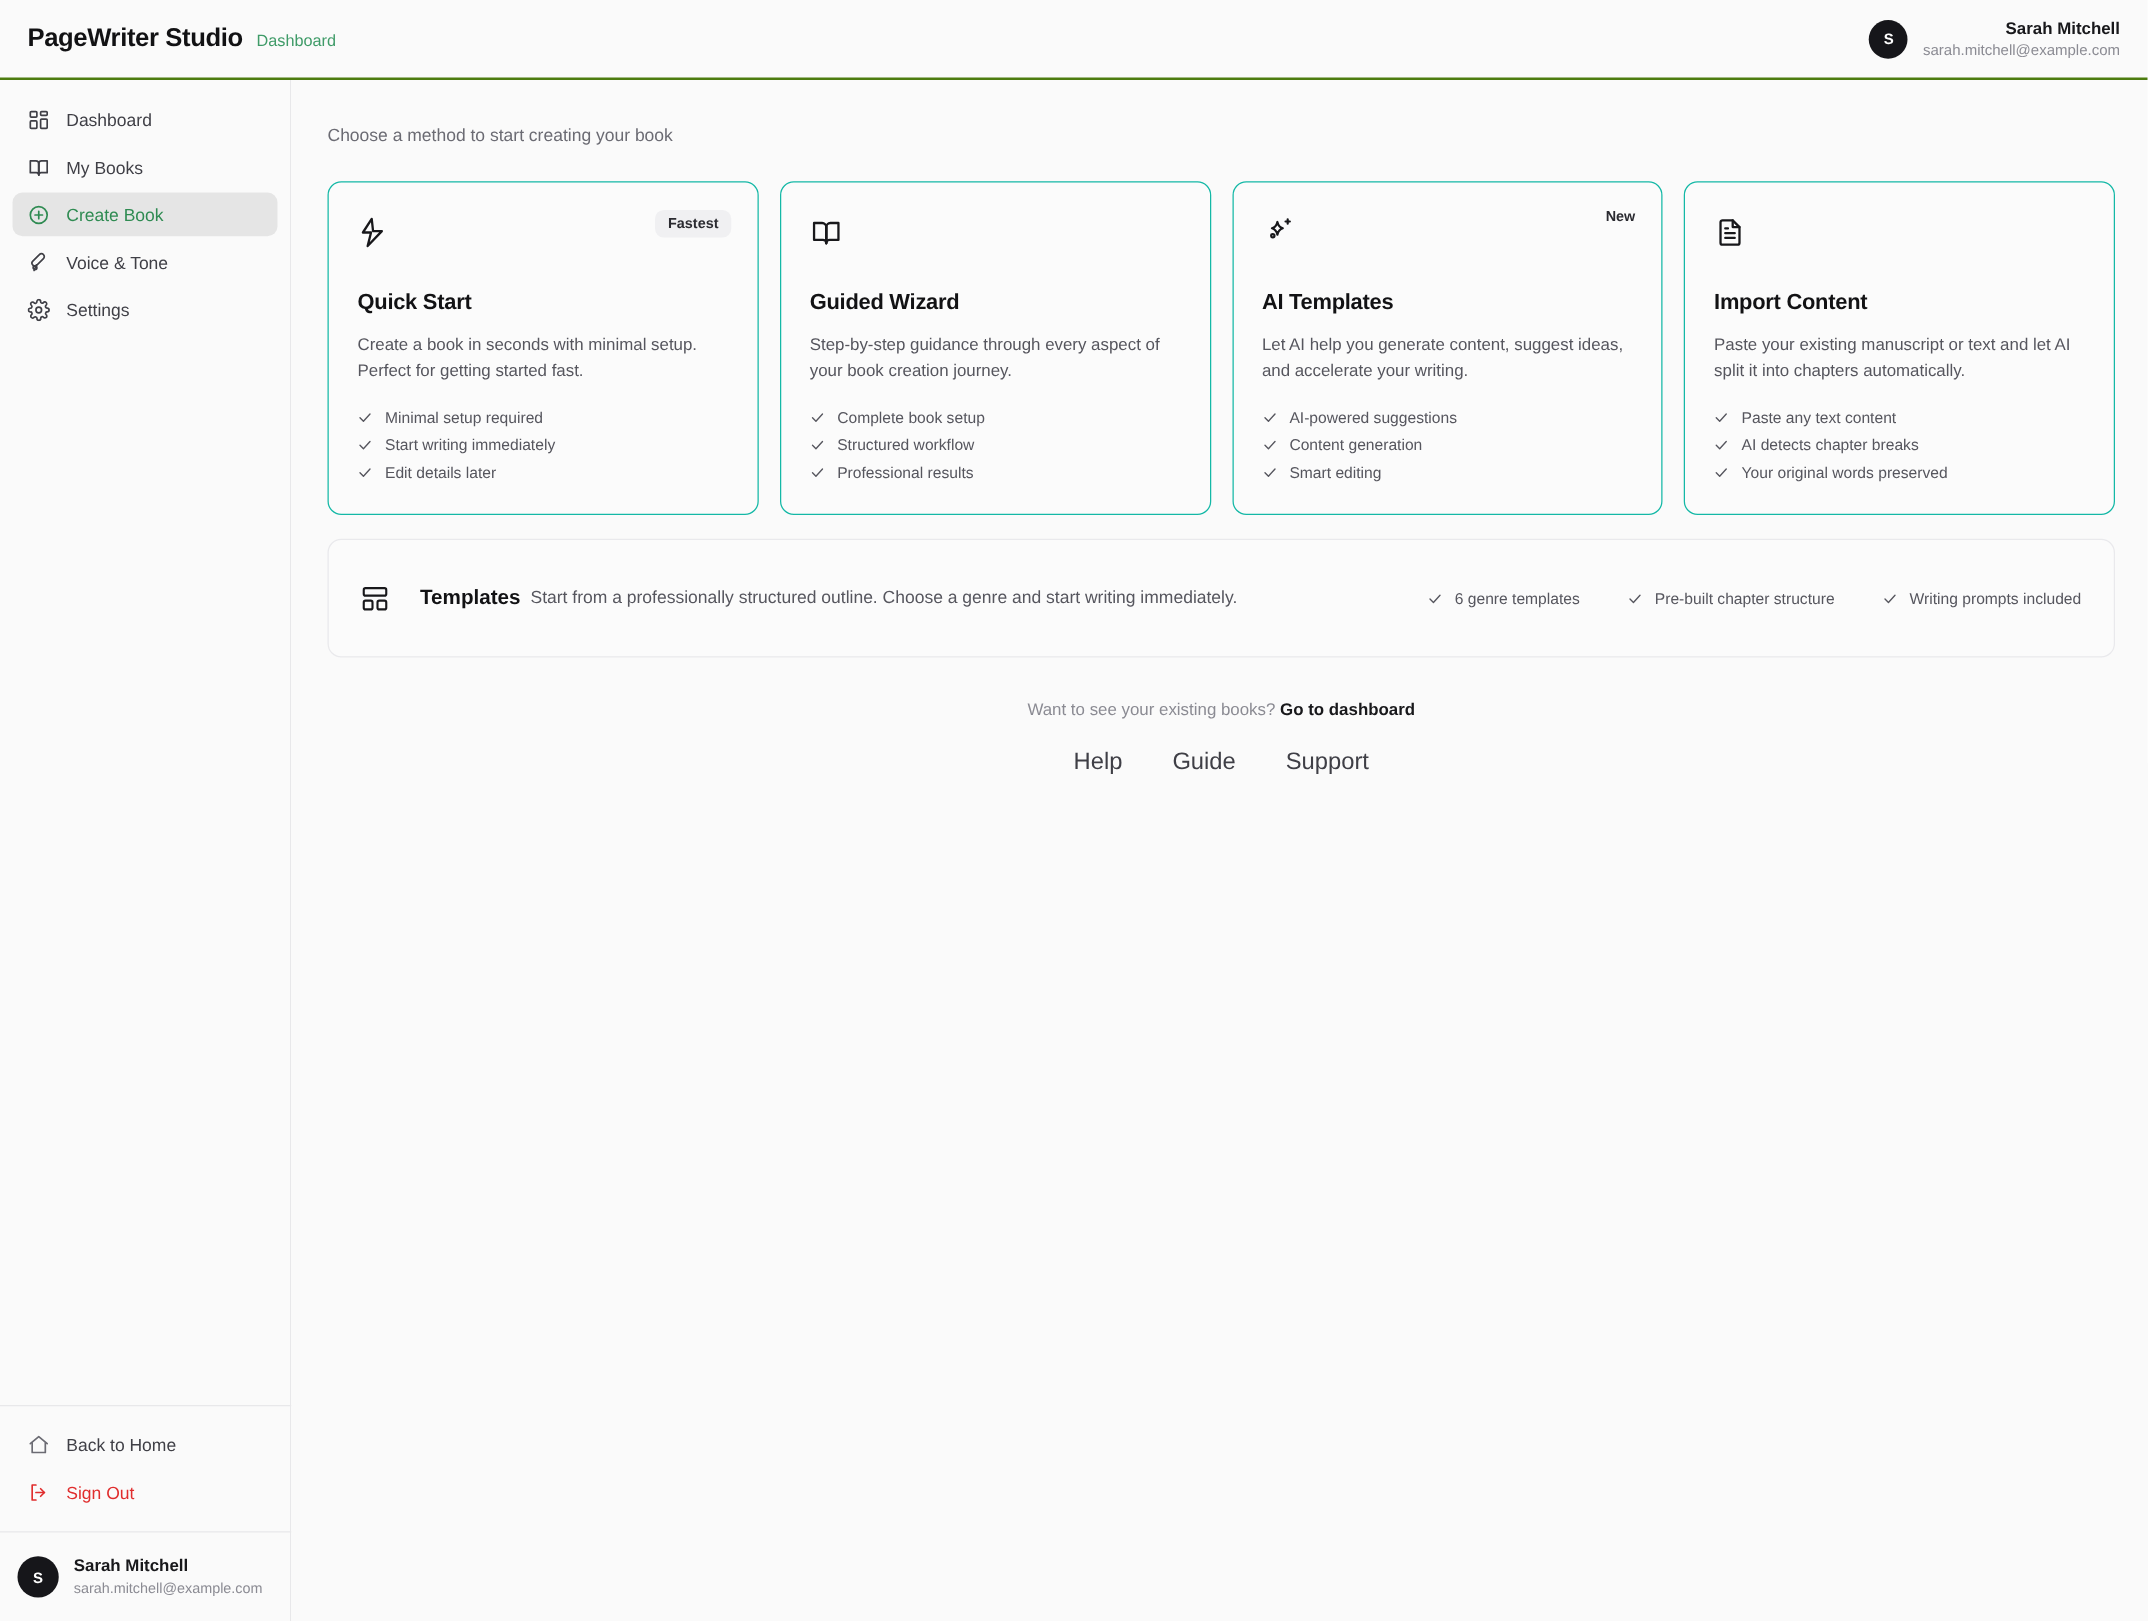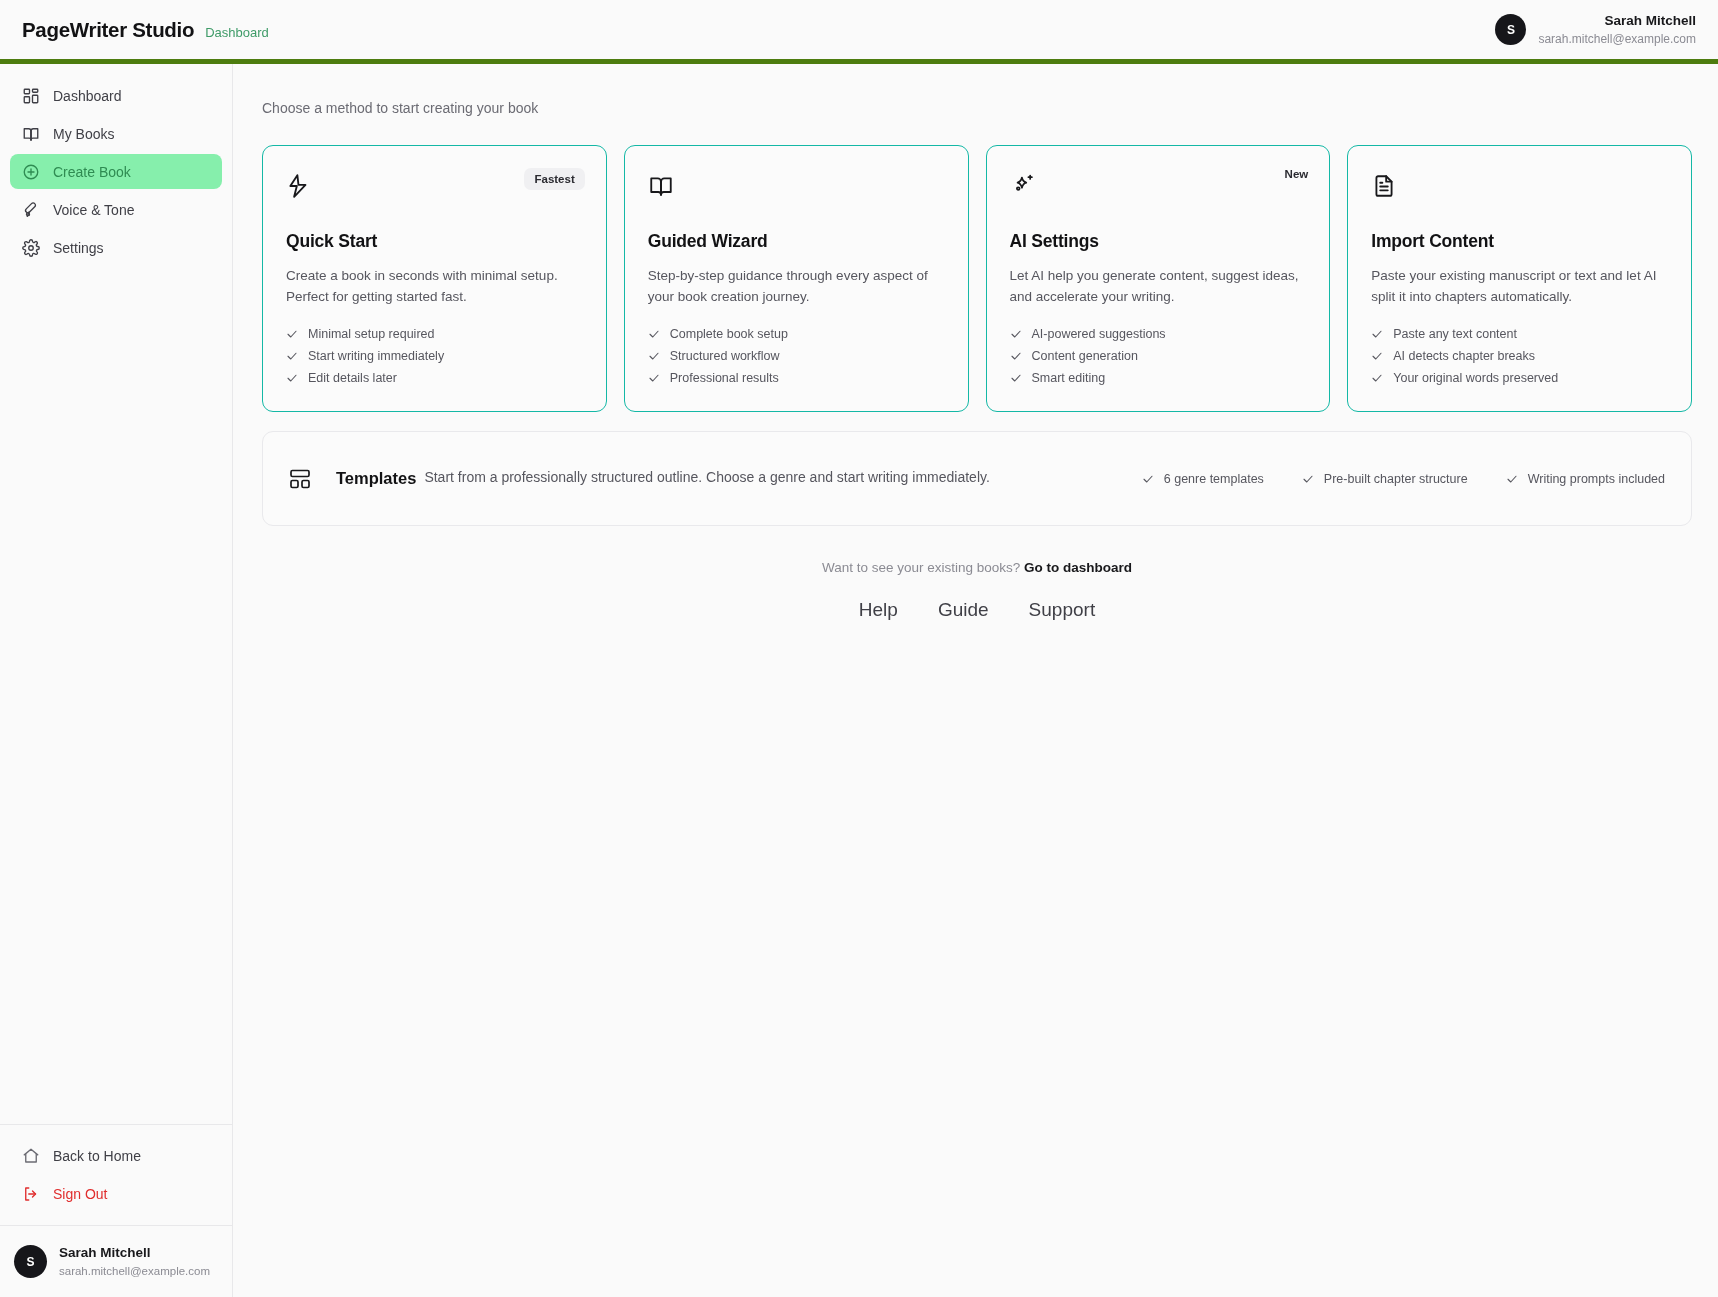--- a/index.html
+++ b/index.html
@@ -9,21 +9,21 @@
     background: #ffffff;
     color: #18181b;
     overflow: hidden;
   }
 
   
   .topbar {
     position: absolute; top: 0; left: 0;
     width: 1718px; height: 64px;
     background: #fafafa;
-    border-bottom: 5px solid #4d7c0f;
+    border-bottom: 2px solid #4d7c0f;
     display: flex; align-items: center;
   }
   .brand-wrap { display: flex; align-items: baseline; gap: 11px; padding-left: 22px; }
   .brand { font-size: 20.5px; font-weight: 700; letter-spacing: -0.3px; color: #121214; }
   .brand-sub { font-size: 13px; color: #3f9b68; font-weight: 400; }
 
   .topuser { margin-left: auto; display: flex; align-items: center; gap: 12px; padding-right: 22px; }
   .avatar {
     width: 31px; height: 31px; border-radius: 50%;
     background: #16161a; color: #fff;
@@ -45,21 +45,21 @@
   .nav-item {
     display: flex; align-items: center; gap: 13px;
     height: 35px; padding: 0 12px;
     border-radius: 8px;
     font-size: 14px; color: #3f3f46;
     cursor: pointer;
   }
   .nav-item .ico { width: 18px; height: 18px; display: flex; align-items: center; justify-content: center; flex: 0 0 18px; }
   .nav-item .ico svg { width: 18px; height: 18px; display: block; }
   .nav-item.active {
-    background: #86efac;
+    background: #e5e5e5;
     color: #2f8b52;
     font-weight: 400;
   }
   .nav-item.active .ico svg { stroke: #2f8b52; }
 
   
   .side-bottom {
     position: absolute; left: 0; bottom: 0; width: 281px;
     border-top: 1px solid #e8e8ea;
   }
@@ -329,21 +329,21 @@
 
     <div class="card">
       <div class="badge">New</div>
       <div class="card-ico">
         <svg viewBox="0 0 24 24" fill="none" stroke="#18181b" stroke-width="1.6" stroke-linecap="round" stroke-linejoin="round">
           <path d="M11 4.2c.6 2.6 1.6 4 4 4.7-2.4.7-3.4 2.1-4 4.7-.6-2.6-1.6-4-4-4.7 2.4-.7 3.4-2.1 4-4.7z"></path>
           <path d="M18.6 2.3v3.2M17 3.9h3.2"></path>
           <circle cx="7.6" cy="14.4" r="1.25"></circle>
         </svg>
       </div>
-      <div class="card-title">AI Settings</div>
+      <div class="card-title">AI Templates</div>
       <div class="card-desc">Let AI help you generate content, suggest ideas, and accelerate your writing.</div>
       <div class="feat-list">
         <div class="feat">
           <span class="check">
               <svg viewBox="0 0 24 24" fill="none" stroke="#56565e" stroke-width="2.2" stroke-linecap="round" stroke-linejoin="round">
                 <path d="M4 12.5 9.5 18 20 6.5"></path>
               </svg>
             </span>
           <span>AI-powered suggestions</span>
         </div>

